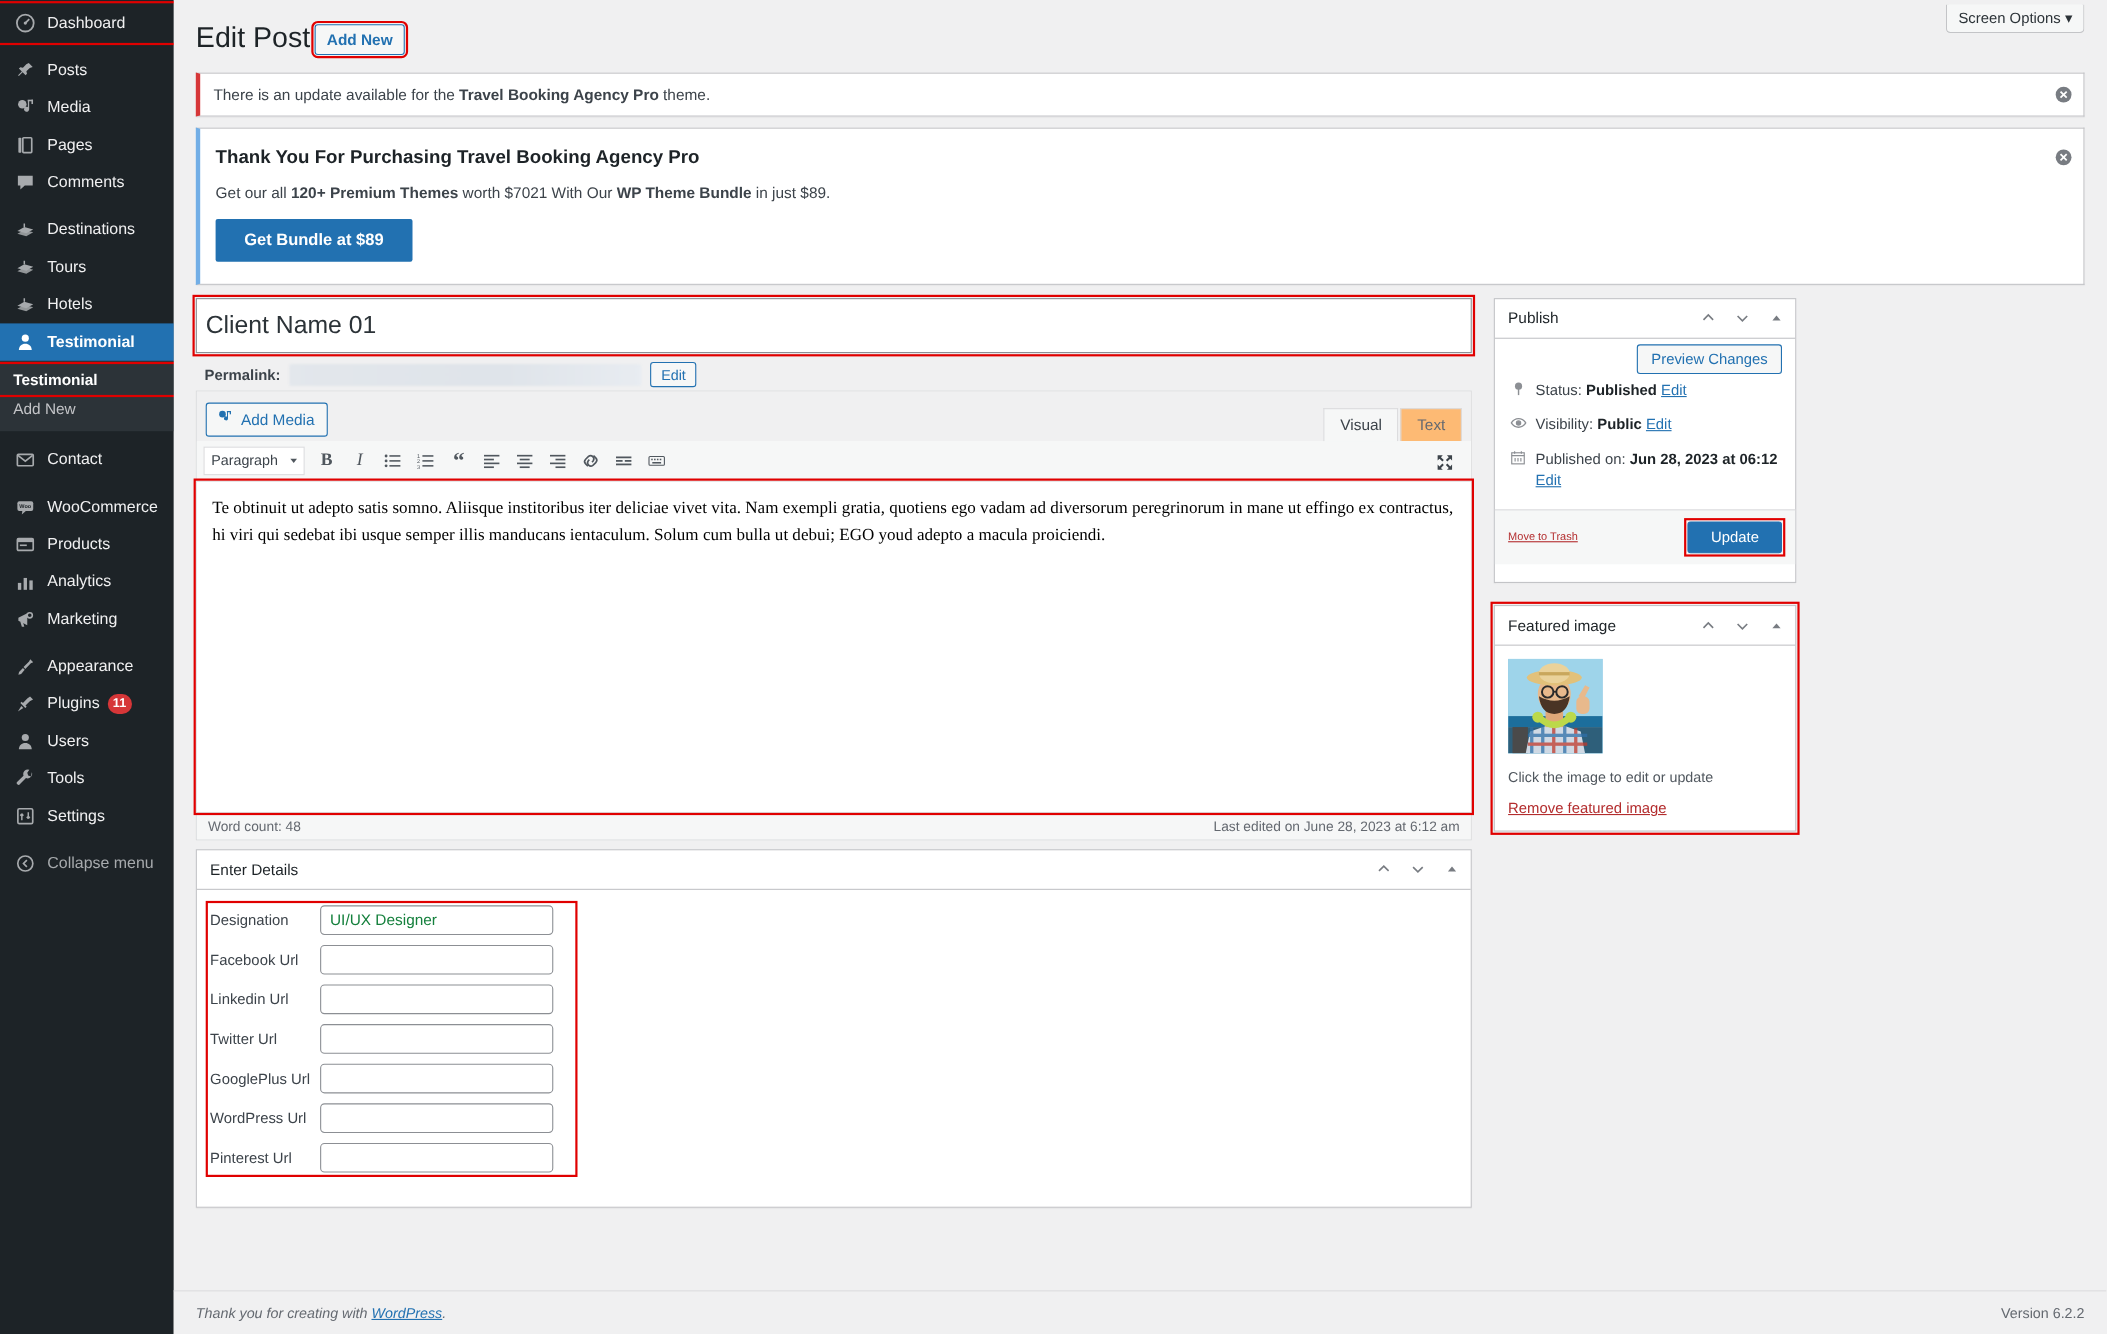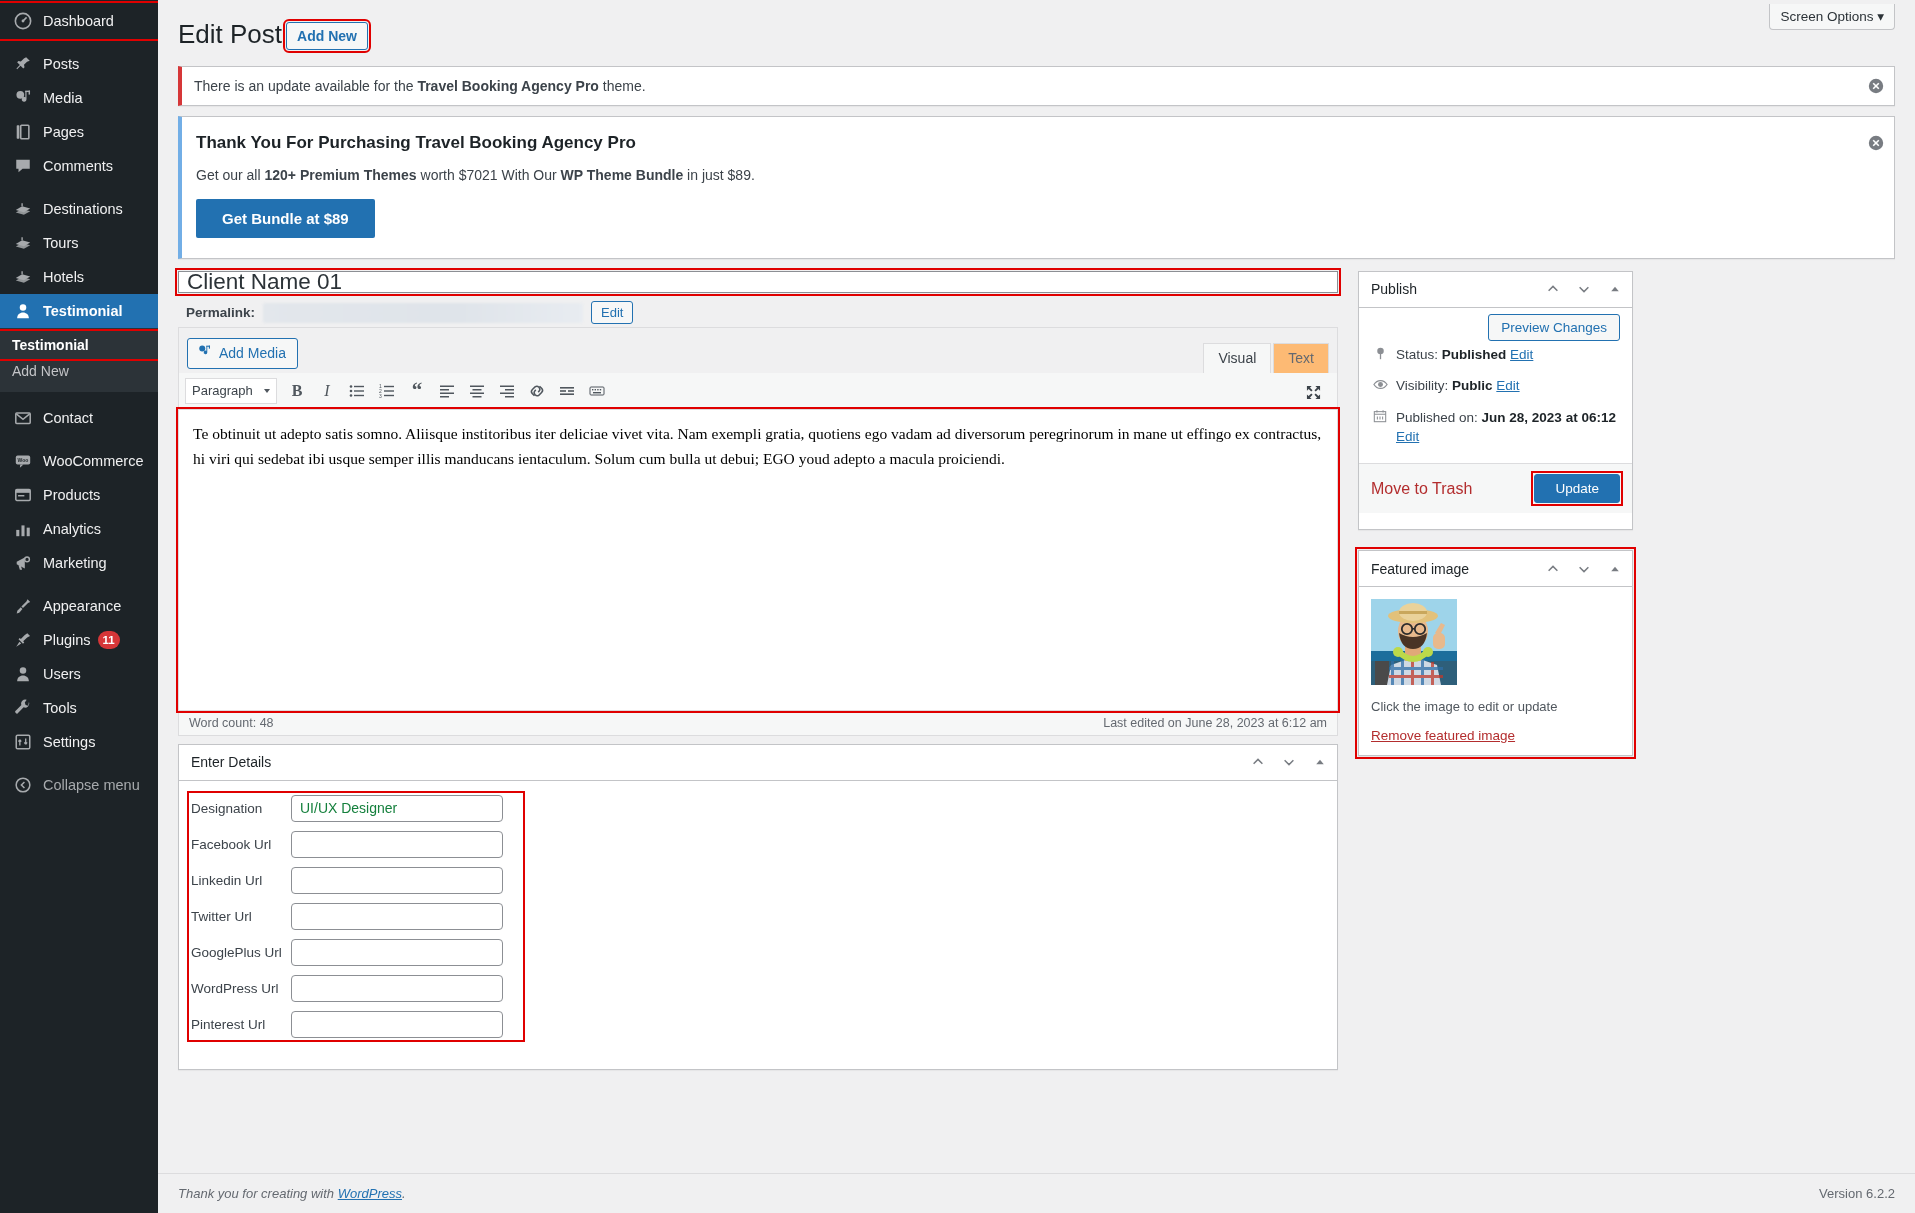--- a/index.html
+++ b/index.html
@@ -170,21 +170,21 @@
   
   #post-body {
     display:flex; gap:20px; align-items:flex-start;
     margin-top: 12px;
   }
   #post-body-content { width: 1160px; flex:0 0 1160px; }
   #postbox-container-1 { width: 275px; flex:0 0 275px; }
 
   #titlediv input {
     width:100%;
-    height: 22px;
+    height: 50px;
     font-size: 1.5em;
     padding: 4px 8px;
     border:1px solid #8c8f94;
     background:#fff;
     color:#2c3338;
     font-family:"Liberation Sans", sans-serif;
     border-radius:0;
   }
   #edit-slug-box {
     padding: 10px 0 4px 8px;
@@ -346,21 +346,21 @@
   .misc-pub .mp-ico { color:#8c8f94; flex:0 0 18px; display:flex; justify-content:center; padding-top:1px;}
   .misc-pub b { color:#1d2327; }
   a.wplink { color:#2271b1; text-decoration:underline; cursor:pointer; }
   #major-publishing-actions {
     border-top:1px solid #dcdcde;
     background:#f6f7f7;
     display:flex; align-items:center; justify-content:space-between;
     padding: 10px 12px;
     margin: 10px -12px 0 -12px;
   }
-  a.submitdelete { color:#b32d2e; font-size:16px; cursor:pointer;}
+  a.submitdelete { color:#b32d2e; text-decoration:underline; font-size:10px; cursor:pointer;}
   .btn-primary {
     background:#2271b1;
     border:1px solid #2271b1;
     color:#fff;
     font-size:13.5px;
     padding: 6px 20px;
     border-radius:3px;
     cursor:pointer;
   }
 

